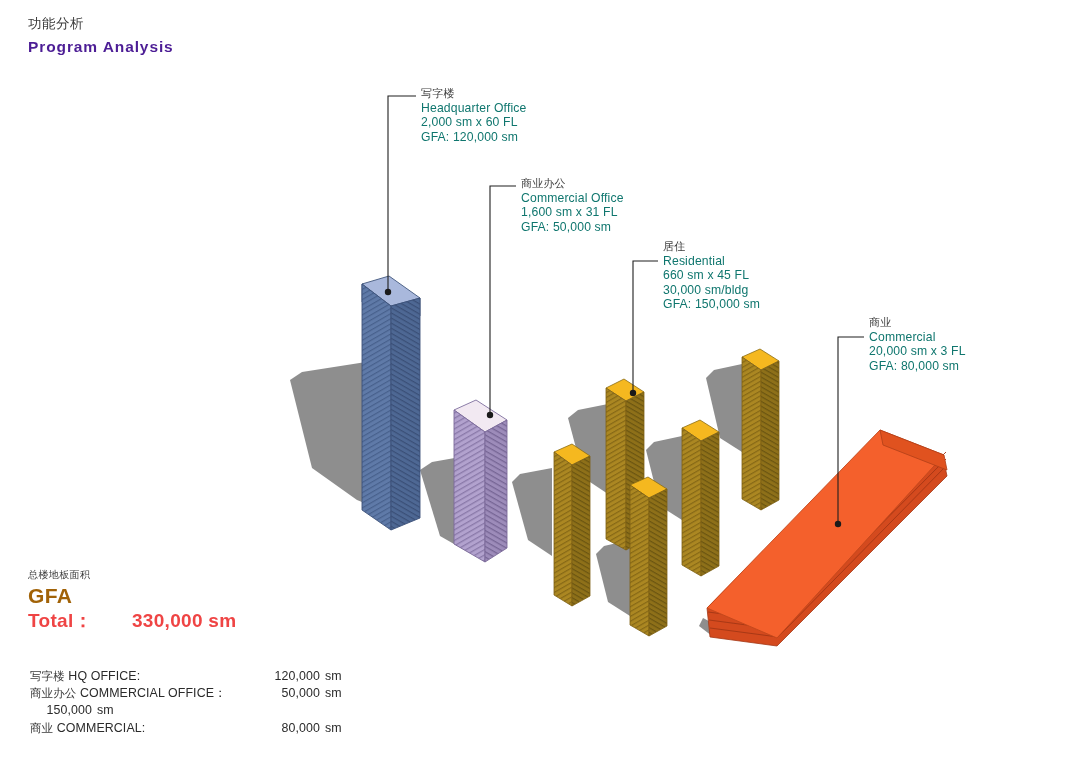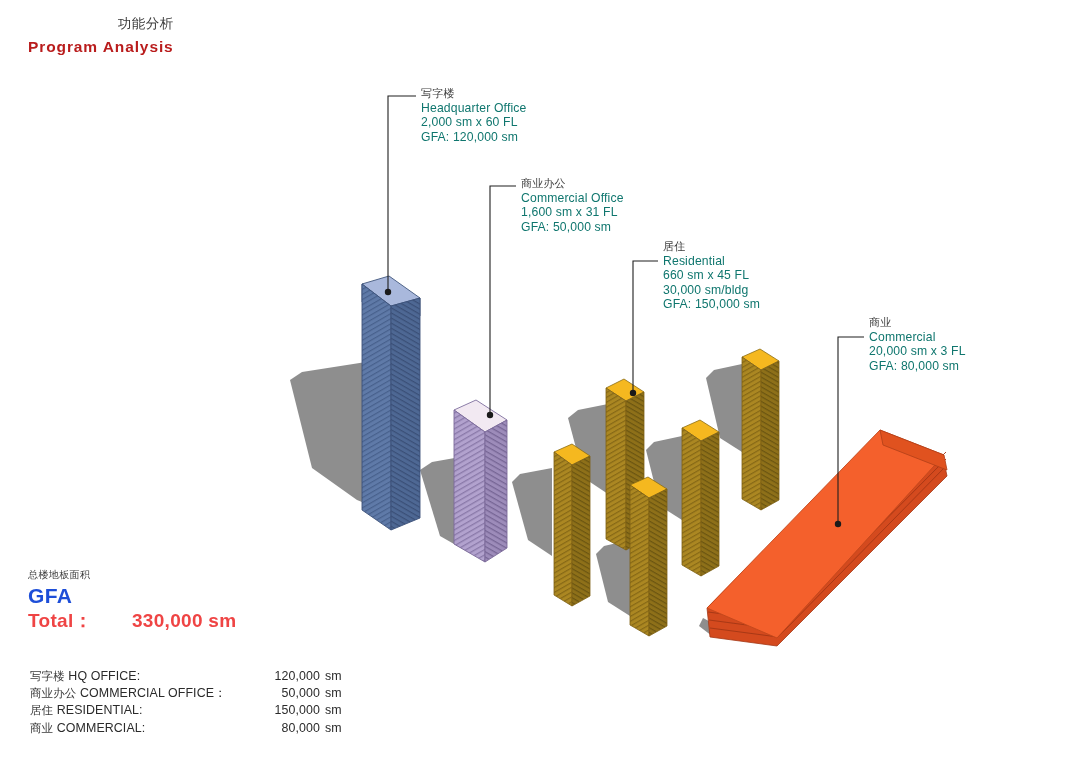--- a/index.html
+++ b/index.html
@@ -18,35 +18,34 @@
     height: 764px;
     background: #ffffff;
     overflow: hidden;
   }
 
   
   #title-block {
     position: absolute;
     left: 28px;
     top: 14px;
-    text-align: right;
   }
   #title-cn {
     font-size: 13.5px;
     font-weight: 400;
     letter-spacing: 0.5px;
     color: #3a3a3a;
     line-height: 1.5;
     white-space: nowrap;
   }
   #title-en {
     font-size: 15.5px;
     font-weight: 700;
     letter-spacing: 0.9px;
-    color: #b91c1c;
+    color: #4c1d95;
     line-height: 1.5;
     margin-top: 1px;
     white-space: nowrap;
   }
 
   
   .callout {
     position: absolute;
     white-space: nowrap;
   }
@@ -74,21 +73,21 @@
     color: #3a3a3a;
     letter-spacing: 0.4px;
     line-height: 17px;
     white-space: nowrap;
   }
   #gfa-label {
     font-size: 21px;
     font-weight: 700;
     letter-spacing: 0.4px;
     line-height: 25px;
-    color: #1d4ed8;
+    color: #a16207;
     white-space: nowrap;
   }
   #gfa-total-row {
     display: flex;
     align-items: baseline;
     font-size: 19px;
     font-weight: 700;
     letter-spacing: 0.3px;
     line-height: 26px;
     color: #ef4444;
@@ -298,21 +297,20 @@
       <span class="bd-name"><span class="cn">写字楼</span> <span>HQ OFFICE:</span></span>
       <span class="bd-val">120,000</span>
       <span class="bd-unit">sm</span>
     </div>
     <div class="bd-row">
       <span class="bd-name"><span class="cn">商业办公</span> <span>COMMERCIAL OFFICE：</span></span>
       <span class="bd-val">50,000</span>
       <span class="bd-unit">sm</span>
     </div>
     <div class="bd-row">
-      <span class="bd-name"><span class="cn">居住</span> <span>RESIDENTIAL:</span></span>
       <span class="bd-val">150,000</span>
       <span class="bd-unit">sm</span>
     </div>
     <div class="bd-row">
       <span class="bd-name"><span class="cn">商业</span> <span>COMMERCIAL:</span></span>
       <span class="bd-val">80,000</span>
       <span class="bd-unit">sm</span>
     </div>
   </div>
 

